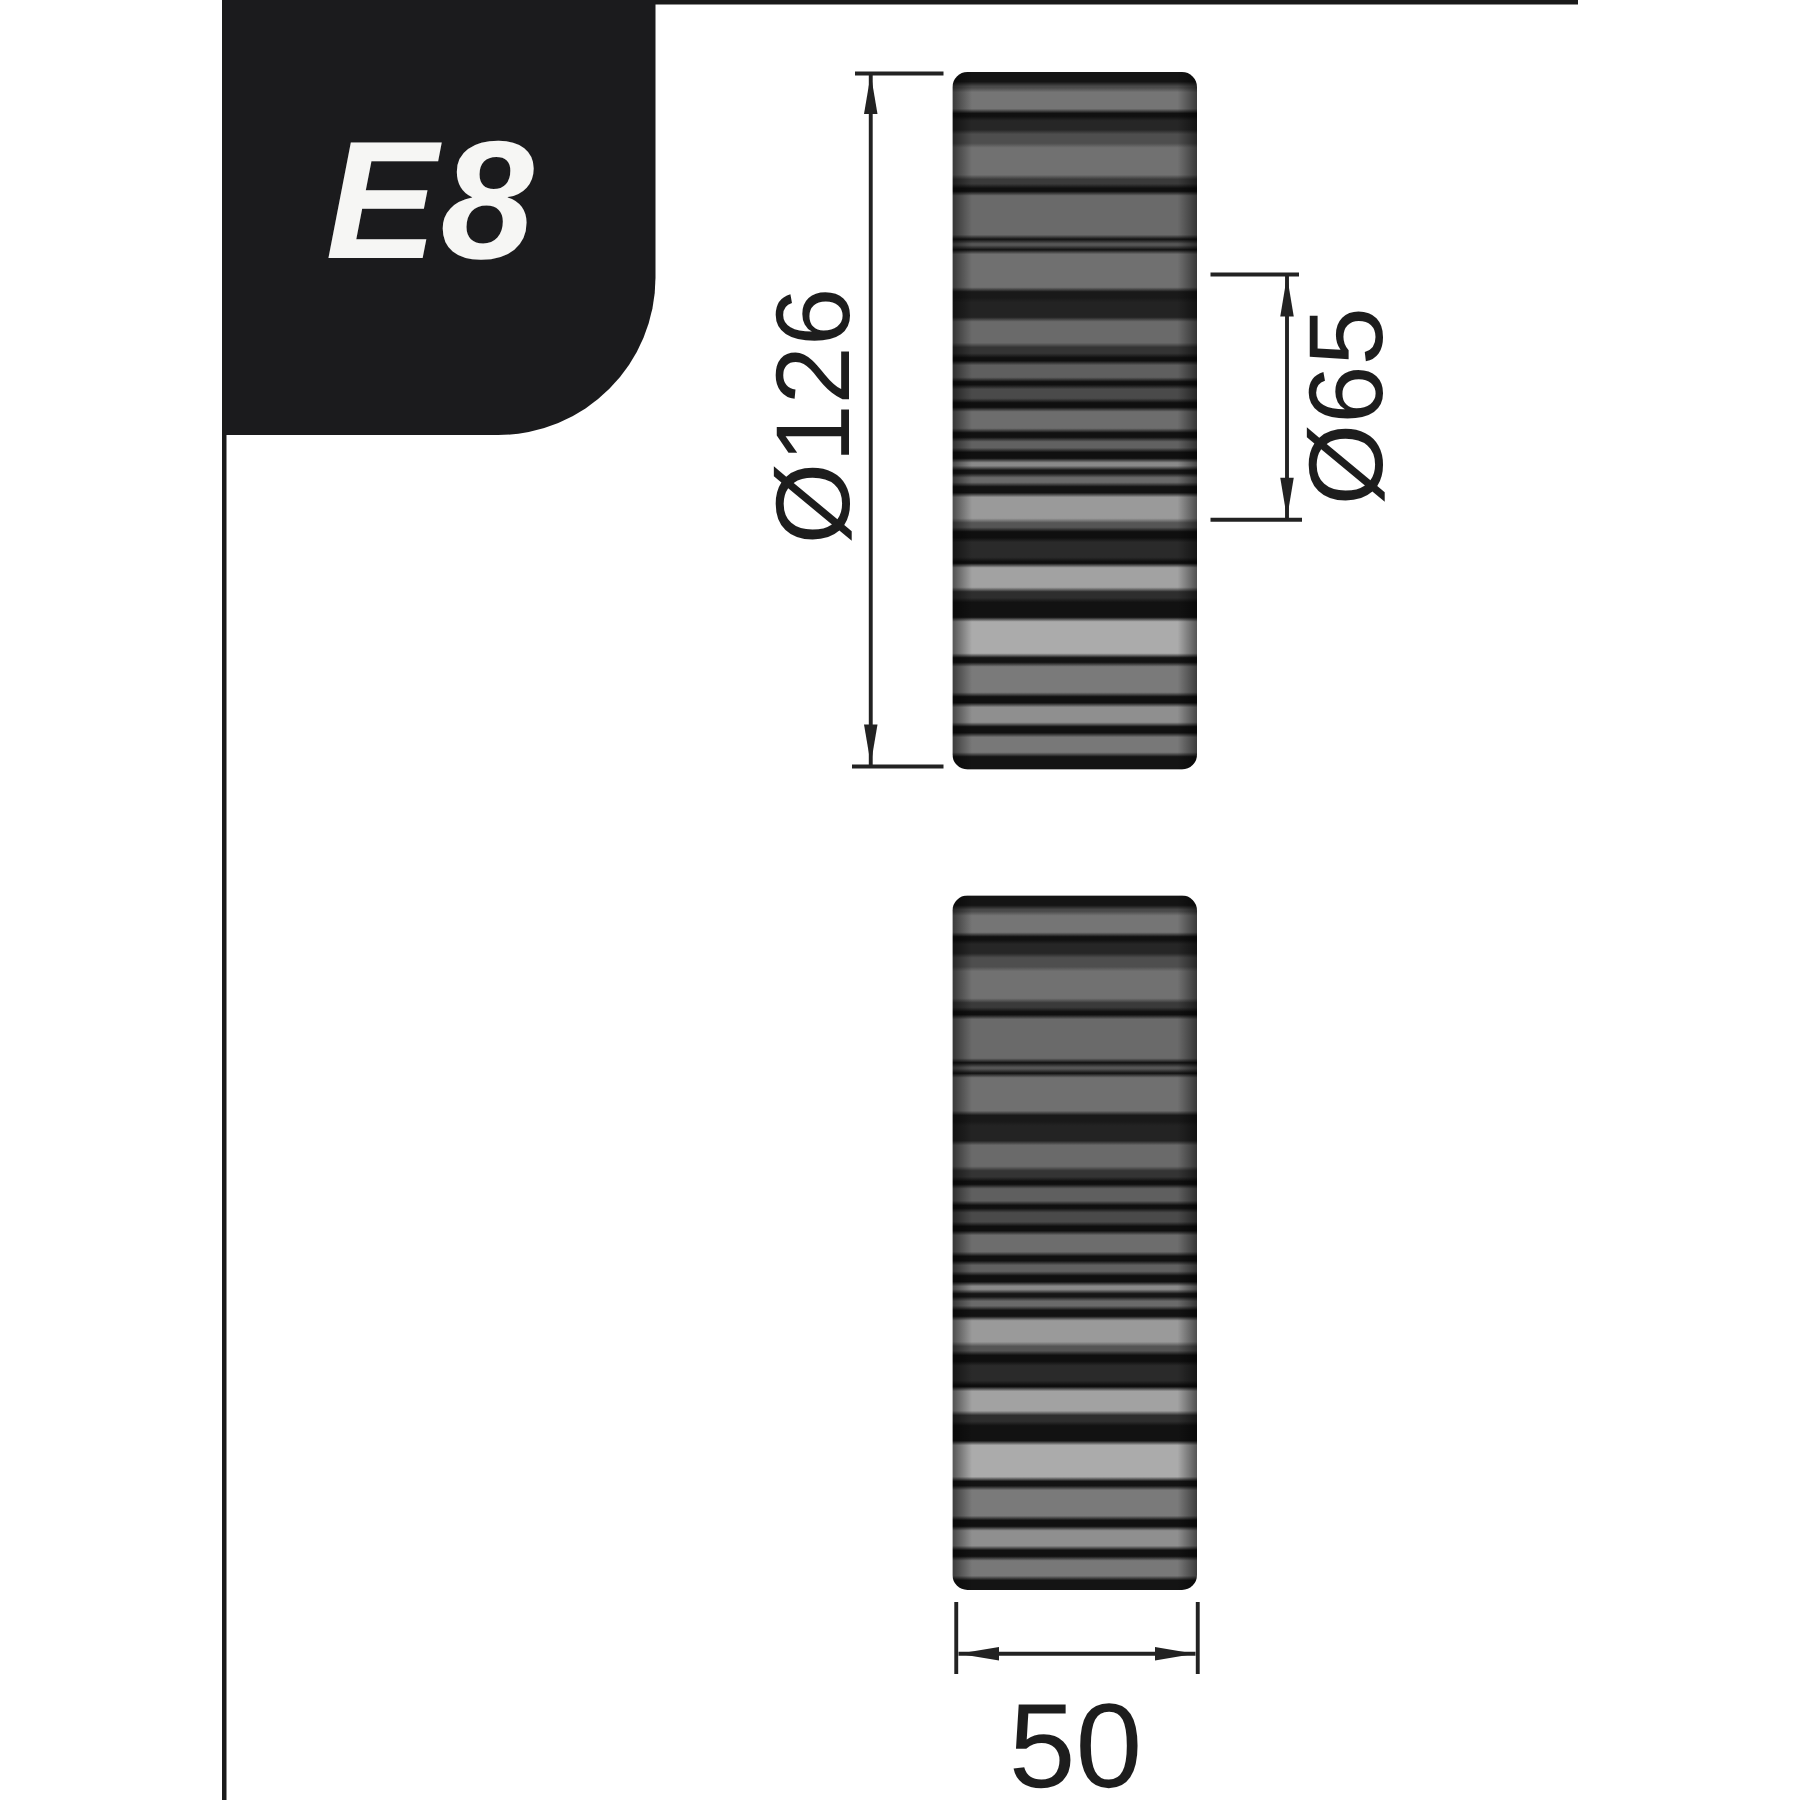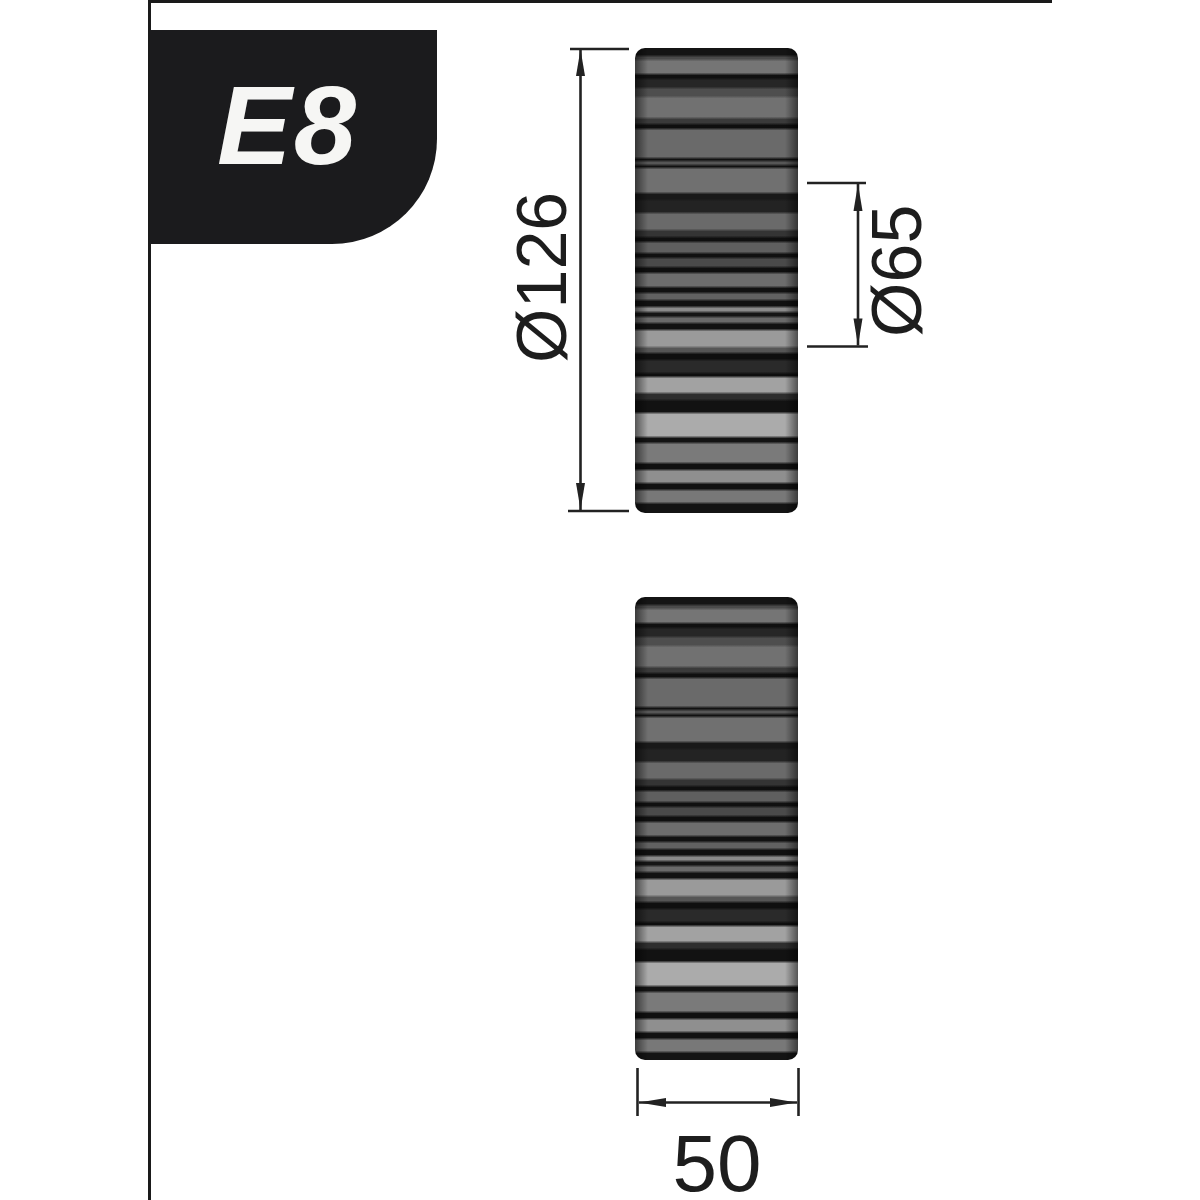--- a/index.html
+++ b/index.html
@@ -15,24 +15,24 @@
     width:3px; height:1200px;
     background:var(--frame-line,#1a1a1a);
   }
   .frame-top {
     position:absolute; left:150px; top:0;
     width:902px; height:3px;
     background:var(--frame-line,#1a1a1a);
   }
   .badge {
     position:absolute; left:150px; top:0;
-    width:287px; height:214px;
+    width:287px; height:290px;
     background:var(--badge-bg,#1b1b1d);
     border-bottom-right-radius:105px;
-    display:flex; align-items:center; justify-content:center;margin-top:30px;
+    display:flex; align-items:center; justify-content:center;
   }
   .badge-label {
     color:var(--badge-fg,#f6f6f4);
     font-size:112px;
     font-weight:700;
     font-style:italic;
     line-height:1;
     letter-spacing:2px;
     transform:translate(-6px,-11px);
   }

